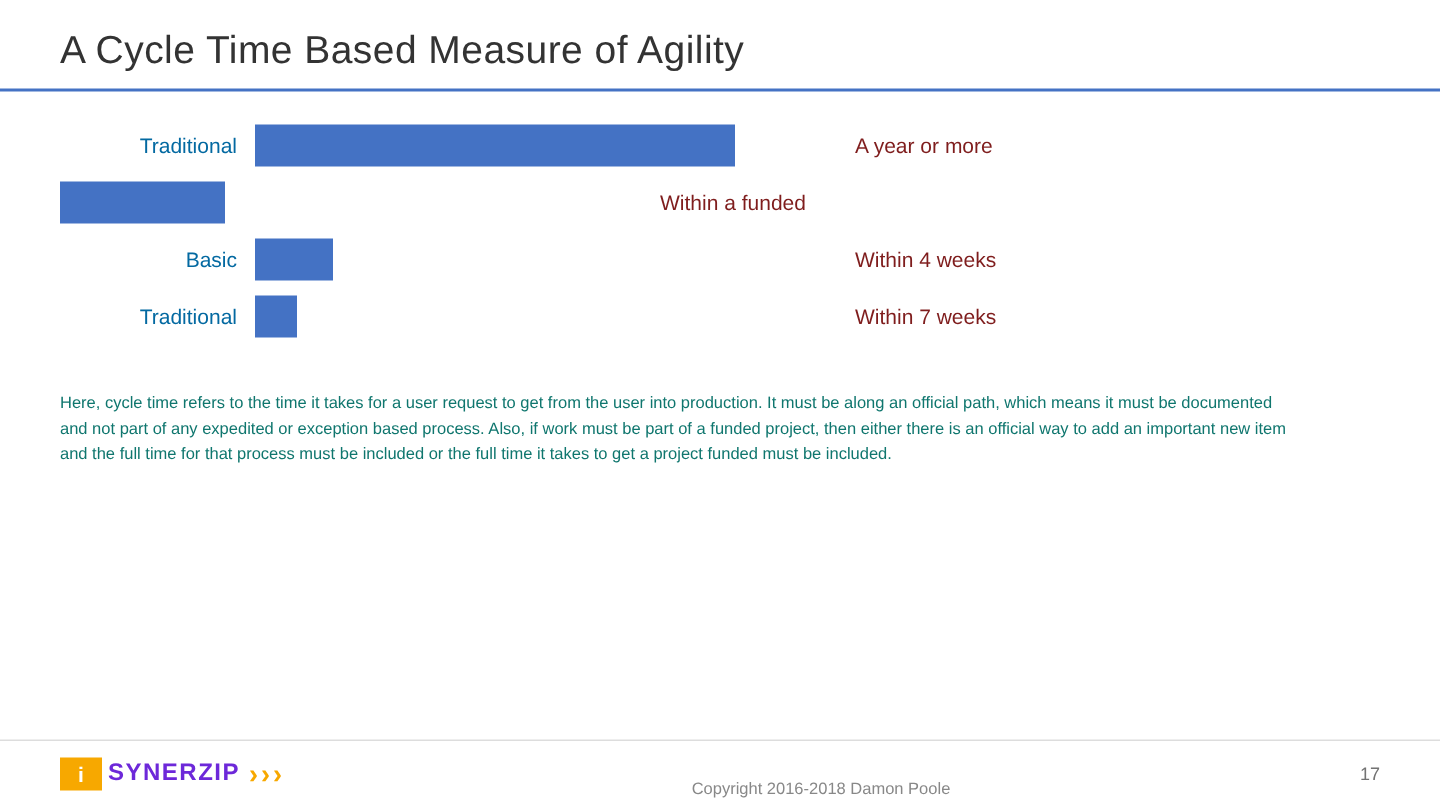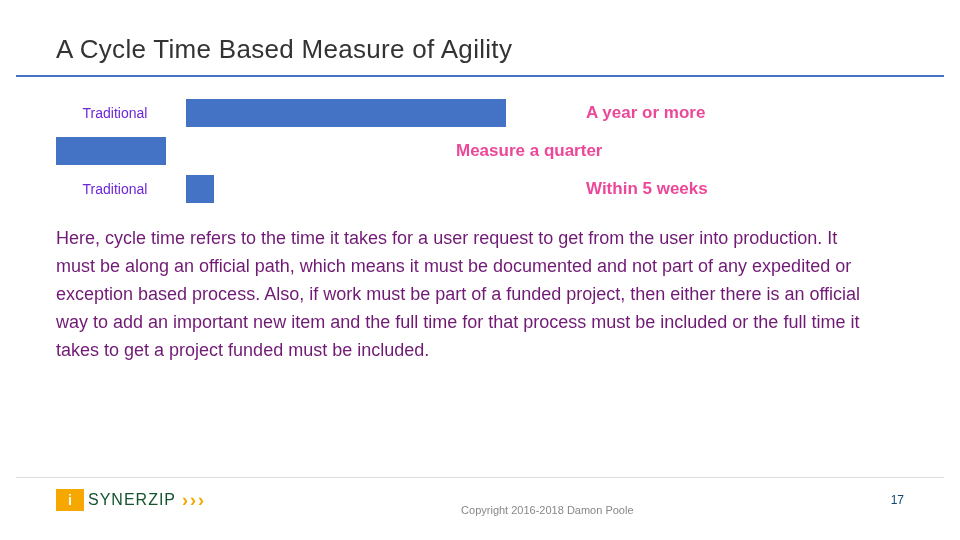--- a/index.html
+++ b/index.html
@@ -10,21 +10,21 @@
       font-family: 'Segoe UI', Arial, sans-serif;
       overflow: hidden;
       position: relative;
     }
 
     .slide {
       width: 960px;
       height: 540px;
       display: flex;
       flex-direction: column;
-      padding: 16px;
+      padding: 0;
     }
 
     
     .header {
       padding: 18px 40px 10px 40px;
       border-bottom: 2px solid #4472C4;
     }
     .title {
       font-size: 26px;
       font-weight: 400;
@@ -51,53 +51,52 @@
 
     .chart-row {
       display: flex;
       align-items: center;
       height: 36px;
       margin-bottom: 2px;
     }
 
     .row-label {
       width: 130px;
-      text-align: center;
+      text-align: right;
       font-size: 14px;
-      color: #6d28d9;
+      color: #0369a1;
       padding-right: 12px;
       flex-shrink: 0;
     }
 
     .bar-container {
       width: 380px;
       display: flex;
       align-items: center;
       flex-shrink: 0;
     }
 
     .bar {
       height: 28px;
       background: #4472C4;
     }
 
     .row-value {
       margin-left: 20px;
-      font-size: 17px;
-      color: #ec4899;
+      font-size: 14px;
+      color: #7f1d1d;
       white-space: nowrap;
-      font-weight: bold;
     }
 
     
     .description {
-      font-size: 18px;
-      color: #701a75;
+      font-size: 11px;
+      color: #0f766e;
       line-height: 1.55;
-      margin-top: 6px;
+      margin-top: 20px;
       max-width: 820px;
     }
 
     
     .footer {
       display: flex;
       align-items: center;
       justify-content: space-between;
       padding: 6px 40px 8px 40px;
       border-top: 1px solid #dddddd;
@@ -117,22 +116,22 @@
       display: flex;
       align-items: center;
       justify-content: center;
       color: white;
       font-size: 14px;
       font-weight: bold;
     }
 
     .logo-text {
       font-size: 16px;
-      font-weight: 400;
-      color: #14532d;
+      font-weight: 700;
+      color: #6d28d9;
       letter-spacing: 1px;
     }
 
     .logo-arrows {
       display: flex;
       gap: 2px;
       margin-left: 2px;
     }
 
     .arrow-chevron {
@@ -143,21 +142,21 @@
     }
 
     .footer-copyright {
       font-size: 11px;
       color: #888888;
       margin-top: 20px;
     }
 
     .footer-page {
       font-size: 12px;
-      color: #0c4a6e;
+      color: #737373;
     }
   </style>
 </head>
 <body>
 
 <div class="slide">
 
   <div class="header">
     <h1 class="title">A Cycle Time Based Measure of Agility</h1>
   </div>
@@ -169,28 +168,35 @@
           <div class="row-label">Traditional</div>
           <div class="bar-container">
             <div class="bar" style="width: 320px;"></div>
           </div>
           <div class="row-value">A year or more</div>
         </div>
         <div class="chart-row">
           <div class="bar-container">
             <div class="bar" style="width: 110px;"></div>
           </div>
-          <div class="row-value">Measure a quarter</div>
+          <div class="row-value">Within a funded</div>
+        </div>
+        <div class="chart-row">
+          <div class="row-label">Basic</div>
+          <div class="bar-container">
+            <div class="bar" style="width: 52px;"></div>
+          </div>
+          <div class="row-value">Within 4 weeks</div>
         </div>
         <div class="chart-row">
           <div class="row-label">Traditional</div>
           <div class="bar-container">
             <div class="bar" style="width: 28px;"></div>
           </div>
-          <div class="row-value">Within 5 weeks</div>
+          <div class="row-value">Within 7 weeks</div>
         </div>
       </div>
 
     <p class="description">Here, cycle time refers to the time it takes for a user request to get from the user into production. It must be along an official path, which means it must be documented and not part of any expedited or exception based process. Also, if work must be part of a funded project, then either there is an official way to add an important new item and the full time for that process must be included or the full time it takes to get a project funded must be included.</p>
 
   </div>
 
   <div class="footer">
     <div class="footer-logo">
       <div class="logo-icon">i</div>

